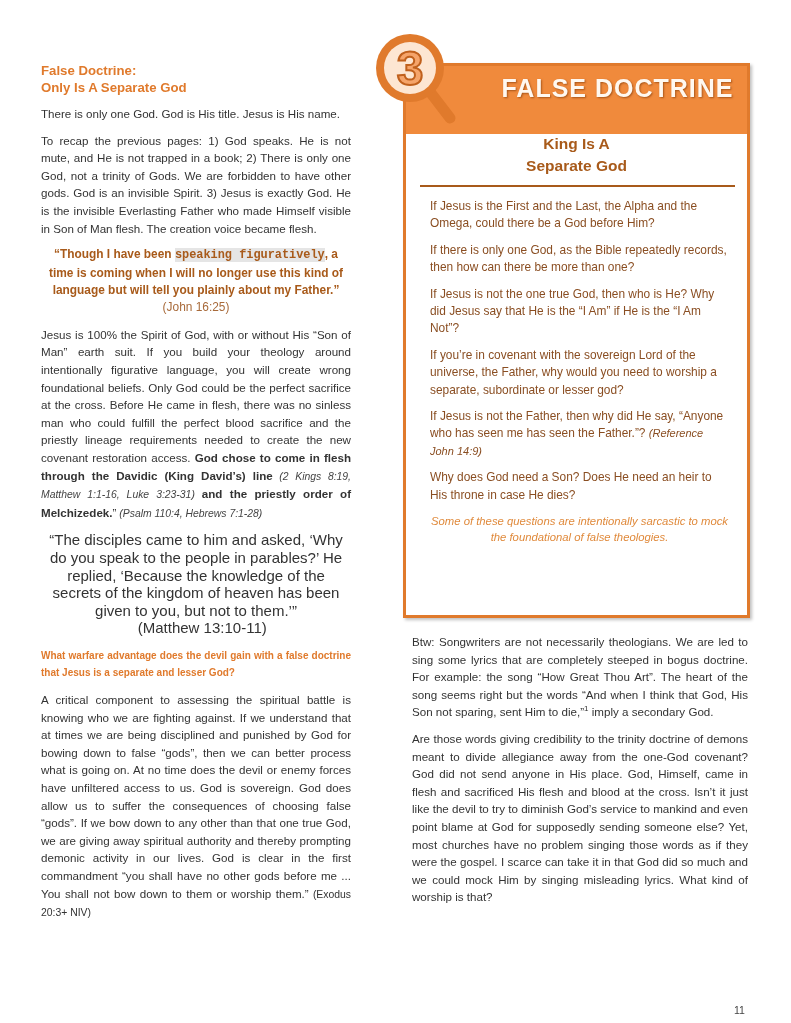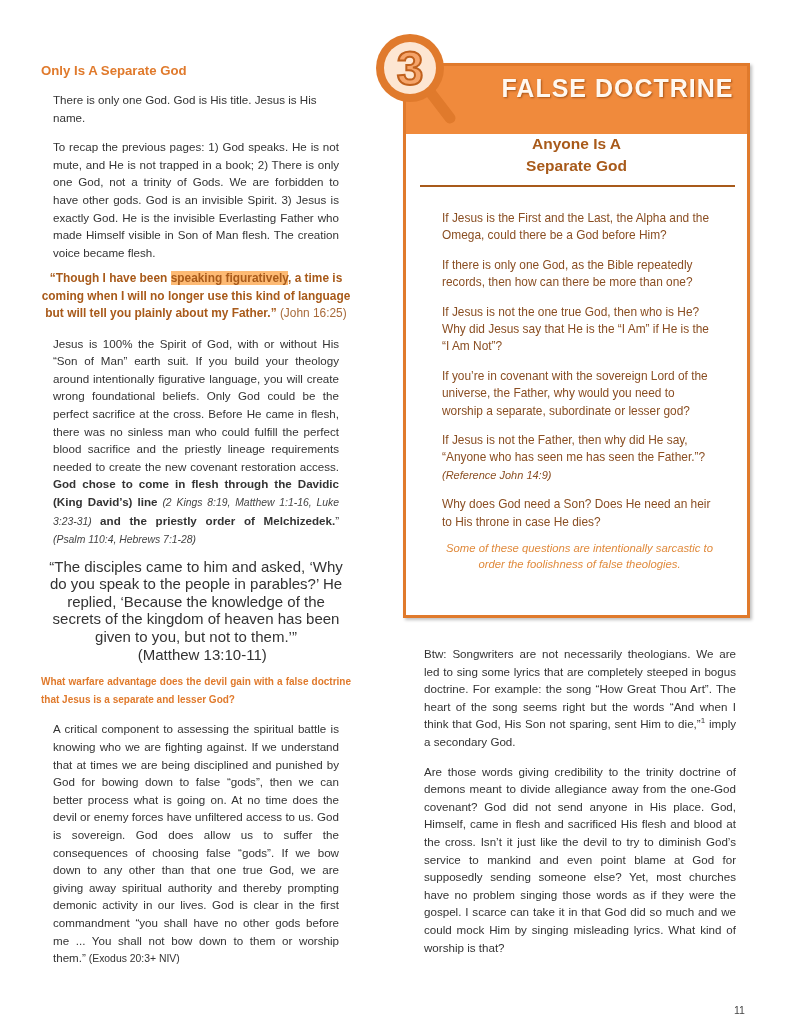--- a/index.html
+++ b/index.html
@@ -1,24 +1,24 @@
 <!DOCTYPE html>
 <html><head>
 <meta charset="utf-8">
 <style>
   html, body { margin:0; padding:0; background:#ffffff; }
   body { width:791px; height:1023px; position:relative; overflow:hidden;
          font-family:"Liberation Sans", sans-serif; color:#333; }
   .col-left { position:absolute; left:41px; top:62px; width:310px; }
   .col-right-text { position:absolute; left:412px; top:633px; width:336px; }
-  p { margin:12px; font-size:11.6px; line-height:17.6px; text-align:justify; }
+  p { margin:0; font-size:11.6px; line-height:17.6px; text-align:justify; }
   .h-orange { color:#e07a2c; font-weight:bold; font-size:13.2px; line-height:17px; margin:0 0 9px 0; }
   .gap { margin-bottom:9px; }
   .quote1 { text-align:center; color:#a85a1a; font-weight:bold; font-size:11.9px; line-height:17.4px; margin:0 0 9px 0; }
-  .quote1 .hl { background:#fdba74; }
+  .quote1 .hl { background:#e5e5e5;font-family:Liberation Mono, monospace; }
   .quote1 .ref { font-weight:normal; color:#a86a3a; }
   .quote2 { text-align:center; font-size:15px; line-height:17.6px; margin:0 0 10px 0; color:#333; }
   .h2-orange { color:#e07a2c; font-weight:bold; font-size:10px; line-height:17.6px; margin:0 0 9px 0; text-align:justify; }
   .ital-ref { font-style:italic; font-size:10.4px; color:#444; }
   .sup { font-size:8px; vertical-align:super; line-height:0; }
 
   .box { position:absolute; left:403px; top:63px; width:347px; height:555px;
          border:3px solid #e07a2c; box-sizing:border-box; background:#fff;
          box-shadow:2px 2px 3px rgba(0,0,0,0.25); }
   .box-header { position:absolute; left:0; top:0; right:0; height:68px; background:#f08a3c; }
@@ -34,20 +34,21 @@
   .box-note { text-align:center !important; font-style:italic; color:#e08a3c !important; font-size:11.3px !important; line-height:16px !important; margin-top:3px; }
 
   .magnifier { position:absolute; left:370px; top:28px; width:100px; height:100px; }
   .page-num { position:absolute; left:734px; top:1004px; font-size:10.5px; color:#444; }
 </style>
 </head>
 <body>
 
 <div class="col-left">
   <div class="h-orange">
+    <div>False Doctrine:</div>
     <div>Only Is A Separate God</div>
   </div>
   <p class="gap" style="text-align:left">There is only one God. God is His title. Jesus is His name.</p>
   <p class="gap">To recap the previous pages: 1) God speaks. He is not mute, and He is not trapped in a book; 2) There is only one God, not a trinity of Gods. We are forbidden to have other gods. God is an invisible Spirit. 3) Jesus is exactly God. He is the invisible Everlasting Father who made Himself visible in Son of Man flesh. The creation voice became flesh.</p>
 
   <div class="quote1">
     <span>“Though I have been </span><span class="hl">speaking figuratively</span><span>, a time is coming when I will no longer use this kind of language but will tell you plainly about my Father.”</span><span class="ref"> (John 16:25)</span>
   </div>
 
   <p class="gap">
@@ -63,32 +64,32 @@
   <p>
     <span>A critical component to assessing the spiritual battle is knowing who we are fighting against. If we understand that at times we are being disciplined and punished by God for bowing down to false “gods”, then we can better process what is going on. At no time does the devil or enemy forces have unfiltered access to us. God is sovereign. God does allow us to suffer the consequences of choosing false “gods”. If we bow down to any other than that one true God, we are giving away spiritual authority and thereby prompting demonic activity in our lives. God is clear in the first commandment “you shall have no other gods before me ... You shall not bow down to them or worship them.”</span><span style="font-size:10.4px">  (Exodus 20:3+  NIV)</span>
   </p>
 </div>
 
 <div class="box">
   <div class="box-header">
     <div class="box-header-title">FALSE DOCTRINE</div>
   </div>
   <div class="box-subtitle">
-    <div>Anyone Is A</div>
+    <div>King Is A</div>
     <div>Separate God</div>
   </div>
   <div class="box-rule"></div>
   <div class="box-questions">
     <p><span>If Jesus is the First and the Last, the Alpha and the Omega, could there be a God before Him?</span></p>
     <p><span>If there is only one God, as the Bible repeatedly records, then how can there be more than one?</span></p>
     <p><span>If Jesus is not the one true God, then who is He? Why did Jesus say that He is the “I Am” if He is the “I Am Not”?</span></p>
     <p><span>If you’re in covenant with the sovereign Lord of the universe, the Father, why would you need to worship a separate, subordinate or lesser god?</span></p>
     <p><span>If Jesus is not the Father, then why did He say, “Anyone who has seen me has seen the Father.”? </span><span class="qref">(Reference John 14:9)</span></p>
     <p><span>Why does God need a Son? Does He need an heir to His throne in case He dies?</span></p>
-    <p class="box-note">Some of these questions are intentionally sarcastic to order the foolishness of false theologies.</p>
+    <p class="box-note">Some of these questions are intentionally sarcastic to mock the foundational of false theologies.</p>
   </div>
 </div>
 
 <div class="magnifier">
   <svg width="100" height="100" viewBox="0 0 100 100">
     <line x1="54" y1="56" x2="80" y2="90" stroke="#e07a2c" stroke-width="11" stroke-linecap="round"></line>
     <circle cx="40" cy="40" r="34" fill="#e07a2c"></circle>
     <circle cx="40" cy="40" r="26" fill="#fde6d2"></circle>
     <text x="40" y="57" text-anchor="middle" font-family="Liberation Sans, sans-serif" font-size="48" font-weight="bold" fill="#f5a46a" stroke="#c0601c" stroke-width="2">3</text>
   </svg>

